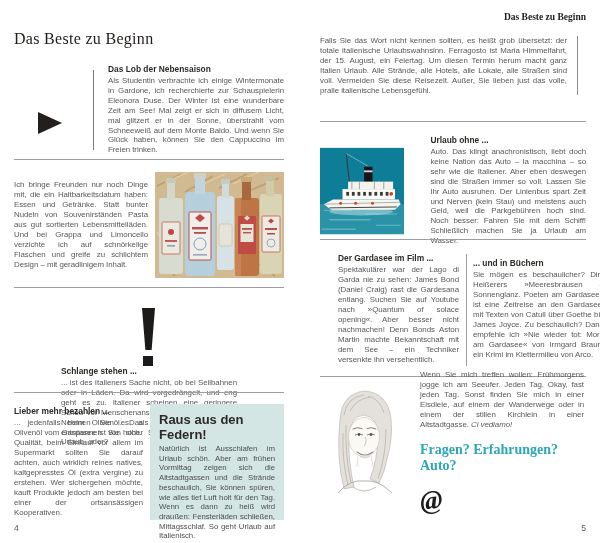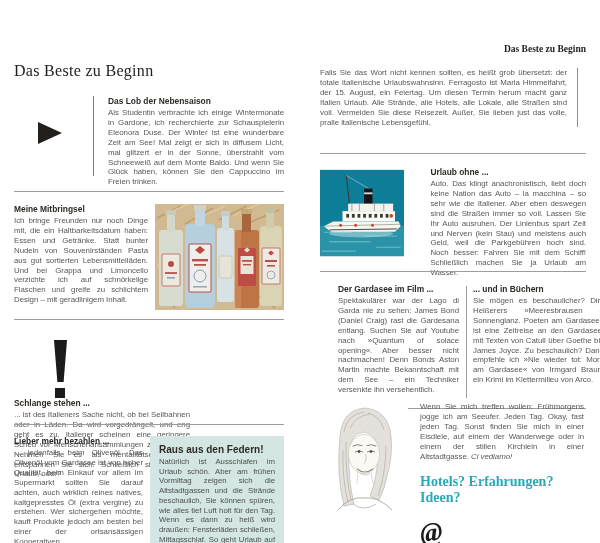--- a/index.html
+++ b/index.html
@@ -1,40 +1,40 @@
 <!DOCTYPE html>
 <html lang="de"><head>
 <meta charset="utf-8">
 <style>
   html,body{margin:0;padding:0;background:#ffffff;}
   #page{position:relative;width:600px;height:543px;background:#ffffff;overflow:hidden;
         font-family:"Liberation Sans",sans-serif;color:#57585a;}
-  .abs{position:absolute;margin-top:32px;}
+  .abs{position:absolute;}
   
   .book-title{font-family:"Liberation Serif",serif;font-size:16px;color:#201d1a;letter-spacing:.3px;}
   .run-head{font-family:"Liberation Serif",serif;font-size:9.5px;font-weight:bold;color:#201d1a;text-align:right;}
   .sec-h{font-size:8.4px;font-weight:bold;color:#2d2a26;margin:0 0 2px 0;}
   .body-t{font-size:7.9px;line-height:9.9px;text-align:justify;hyphens:auto;letter-spacing:-.05px;margin:0;}
   .rule-h{border-top:1px solid #9d9d9d;height:0;}
   .rule-v{border-left:1px solid #7a7a7a;}
   .pagenum{font-size:8.5px;color:#57585a;}
   
   .tri{width:0;height:0;border-left:24px solid #221f1c;border-top:11px solid transparent;border-bottom:11px solid transparent;}
   .excl-bar{width:13px;height:42px;background:#1d1b19;clip-path:polygon(0 0,100% 0,74% 100%,26% 100%);}
   .excl-dot{width:10px;height:10px;background:#1d1b19;margin:6px 0 0 1px;}
   
   .tealbox{background:#d3e6e3;padding:8px 9px;box-sizing:border-box;height:116px;}
-  .tealbox .sec-h{font-size:10px;}
+  .tealbox .sec-h{font-size:13px;}
   .tealbox .body-t{font-size:7.8px;line-height:9.7px;color:#4e4f51;}
   
   .contact-h{font-family:"Liberation Serif",serif;font-size:14px;font-weight:bold;color:#2ba7b6;margin:0;}
   .contact-sub{font-size:8px;color:#57585a;margin:3px 0 0 0;}
   .at-glyph{font-family:"Liberation Serif",serif;font-style:italic;font-weight:bold;font-size:27px;color:#1d1b19;line-height:26px;}
   .mail-t{font-family:"Liberation Serif",serif;font-style:italic;font-weight:bold;font-size:8.6px;color:#33302c;line-height:10.5px;}
-  .flex{display:flex;}
+  .flex{display:flex;align-items:center;}
   .photo{display:block;}
 </style>
 </head>
 <body>
 
 <div id="page">
 
   <div class="abs" style="left:14px;top:30px;">
     <span class="book-title">Das Beste zu Beginn</span>
   </div>
@@ -47,21 +47,20 @@
     <div style="padding-left:14px;width:176px;">
       <p class="sec-h">Das Lob der Nebensaison</p>
       <p class="body-t">Als Studentin verbrachte ich einige Wintermonate in Gardone, ich recherchierte zur Schauspielerin Eleonora Duse. Der Winter ist eine wunderbare Zeit am See! Mal zeigt er sich in diffusem Licht, mal glitzert er in der Sonne, überstrahlt vom Schneeweiß auf dem Monte Baldo. Und wenn Sie Glück haben, können Sie den Cappuccino im Freien trinken.</p>
     </div>
   </div>
 
   <div class="abs rule-h" style="left:14px;top:159px;width:270px;"></div>
 
   <div class="abs flex" style="left:14px;top:172px;width:270px;">
     <div style="width:134px;margin-right:7px;">
-      <p class="sec-h">Meine Mitbringsel</p>
       <p class="body-t">Ich bringe Freunden nur noch Dinge mit, die ein Haltbarkeitsdatum haben: Essen und Getränke. Statt bunter Nudeln von Souvenirständen Pasta aus gut sortierten Lebensmittelläden. Und bei Grappa und Limoncello verzichte ich auf schnörkelige Flaschen und greife zu schlichtem Design – mit geradlinigem Inhalt.</p>
     </div>
     <svg class="photo" width="129" height="106" viewBox="0 0 129 106">
       <rect width="129" height="106" fill="#d7b887"></rect>
       <g stroke="#bb9456" stroke-width="1.6" opacity=".8">
         <path d="M2,14 L26,2" fill="none"></path>
           <path d="M30,20 L58,4" fill="none"></path>
           <path d="M64,16 L92,2" fill="none"></path>
         <path d="M96,18 L124,6" fill="none"></path>
           <path d="M4,40 L20,26" fill="none"></path>
@@ -264,21 +263,21 @@
       <circle cx="51" cy="49.6" r="1.3" fill="#4e4841"></circle>
       <path d="M45.5,52 Q47,58 44,61.5" stroke="#c2bab0" stroke-width=".8" fill="none"></path>
       <path d="M37,67 Q44.5,73 53,67" stroke="#958c81" stroke-width="1.1" fill="none" stroke-linecap="round"></path>
       <path d="M40,71.5 Q45,74.5 50,71.5" stroke="#c0b7ac" stroke-width=".7" fill="none"></path>
       <path d="M38,70 L37,82 M51,70 L53,82" stroke="#d4cdc4" stroke-width=".7" fill="none"></path>
       <path d="M18,108 Q30,94 44,96 Q58,94 72,108" stroke="#aca69e" stroke-width=".9" fill="none"></path>
       <path d="M33,102 Q44,110 56,102" stroke="#b8b2aa" stroke-width=".8" fill="none"></path>
     </svg>
     <div style="margin-left:12px;width:164px;">
       <p class="body-t"><span>Wenn Sie mich treffen wollen: Frühmorgens jogge ich am Seeufer. Jeden Tag. Okay, fast jeden Tag. Sonst finden Sie mich in einer Eisdiele, auf einem der Wanderwege oder in einem der stillen Kirchlein in einer Altstadtgasse.</span> <i>Ci vediamo!</i></p>
-      <p class="contact-h" style="margin-top:13px;">Hotels? Erfahrungen? Ideen?</p>
+      <p class="contact-h" style="margin-top:13px;">Fragen? Erfahrungen? Auto?</p>
       <div class="flex" style="margin-top:13px;align-items:flex-start;">
         <span class="at-glyph" style="transform:rotate(-6deg);display:inline-block;">@</span>
       </div>
     </div>
   </div>
 
   <div class="abs pagenum" style="left:320px;top:523px;width:266px;text-align:right;">5</div>
 
 </div>
 

